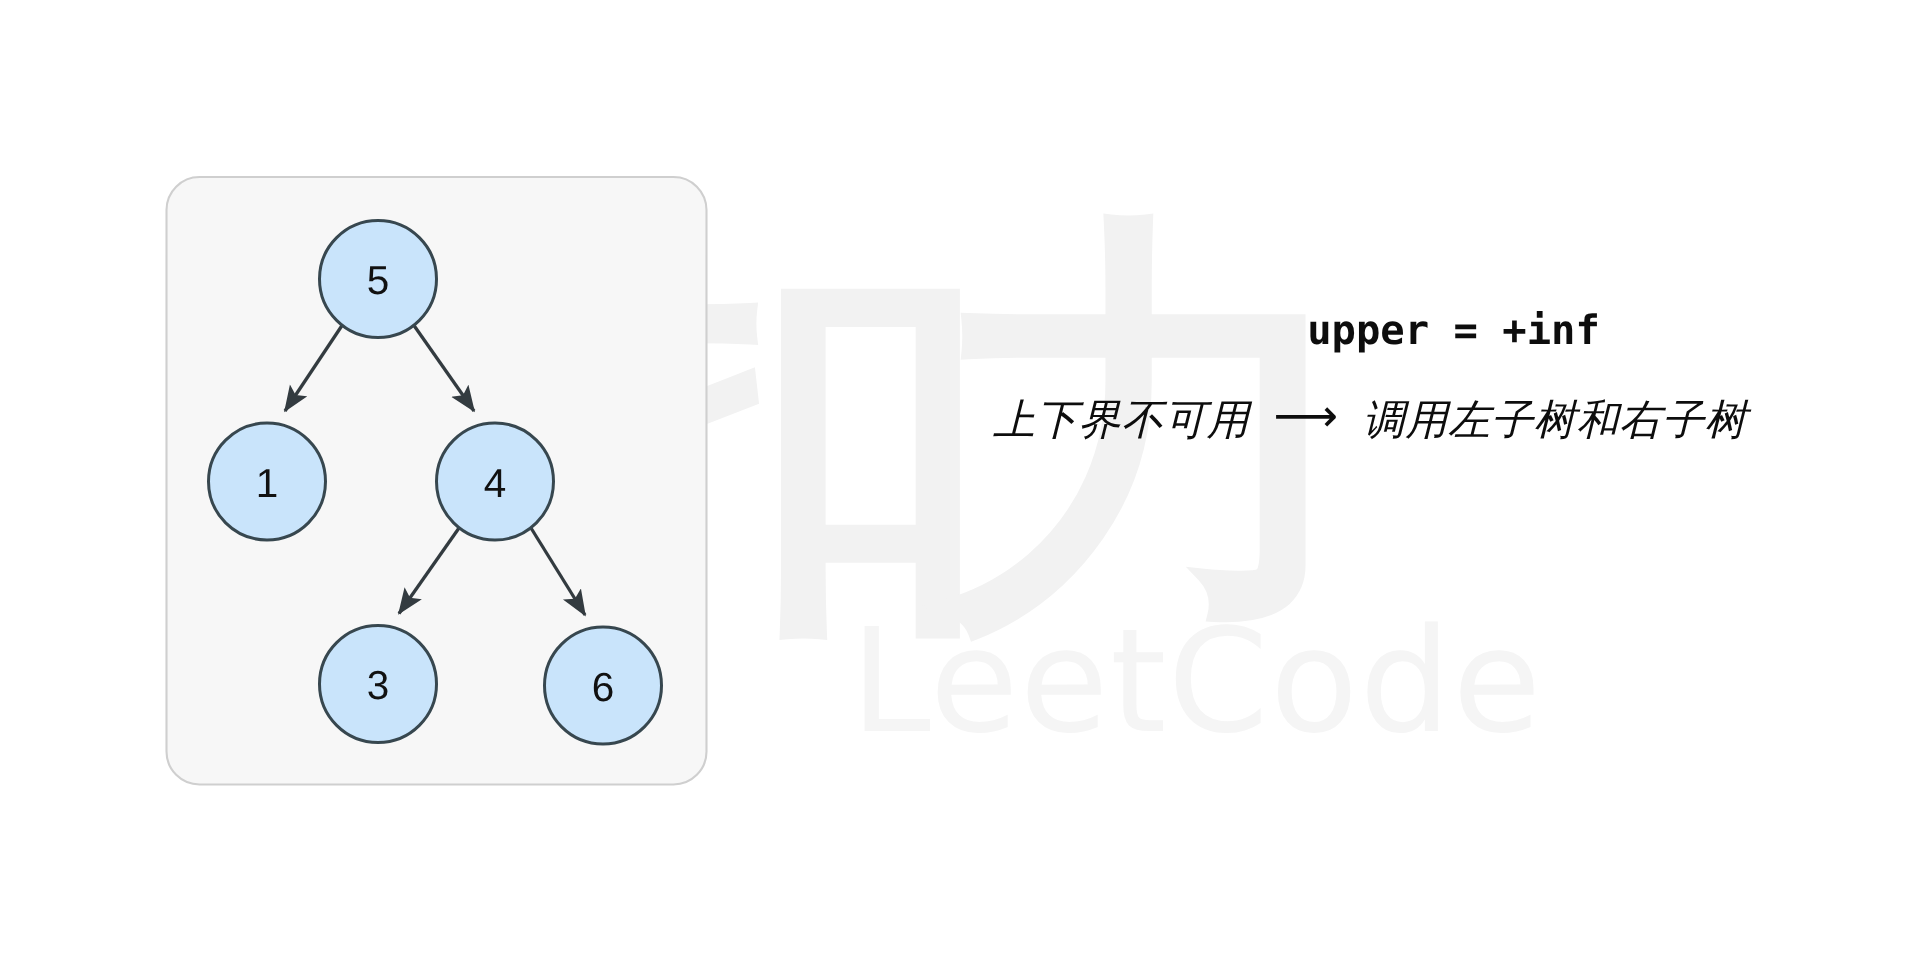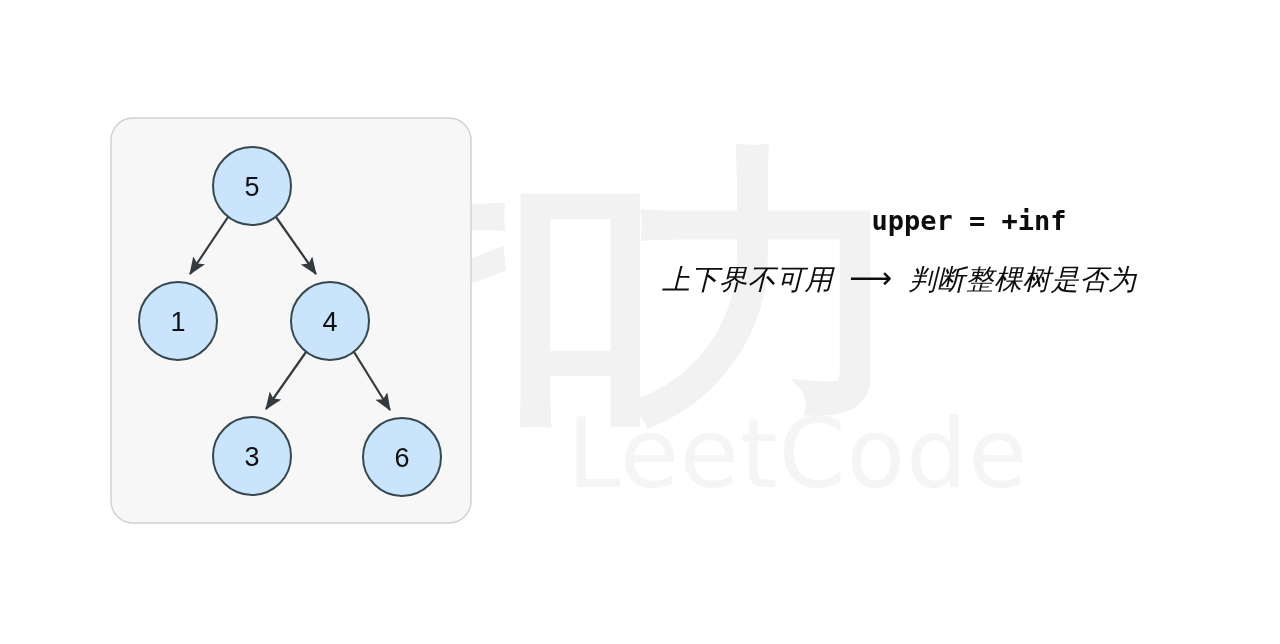--- a/index.html
+++ b/index.html
@@ -187,15 +187,15 @@
 </div>
 
 <div id="annotation-block">
 
 
   <div class="ann-line ann-mono">upper = +inf</div>
 
   <div class="ann-line ann-implication">
     <span>上下界不可用</span>
     <span class="imp-arrow">⟶</span>
-    <span>判断整棵树是否为</span>
+    <span>调用左子树和右子树</span>
   </div>
 </div>
 
 </body></html>

